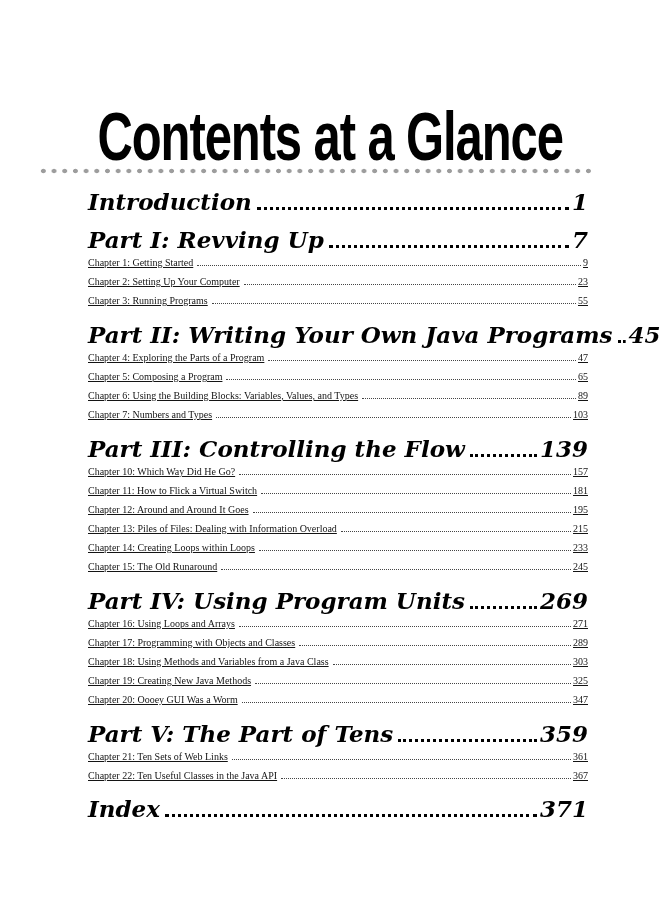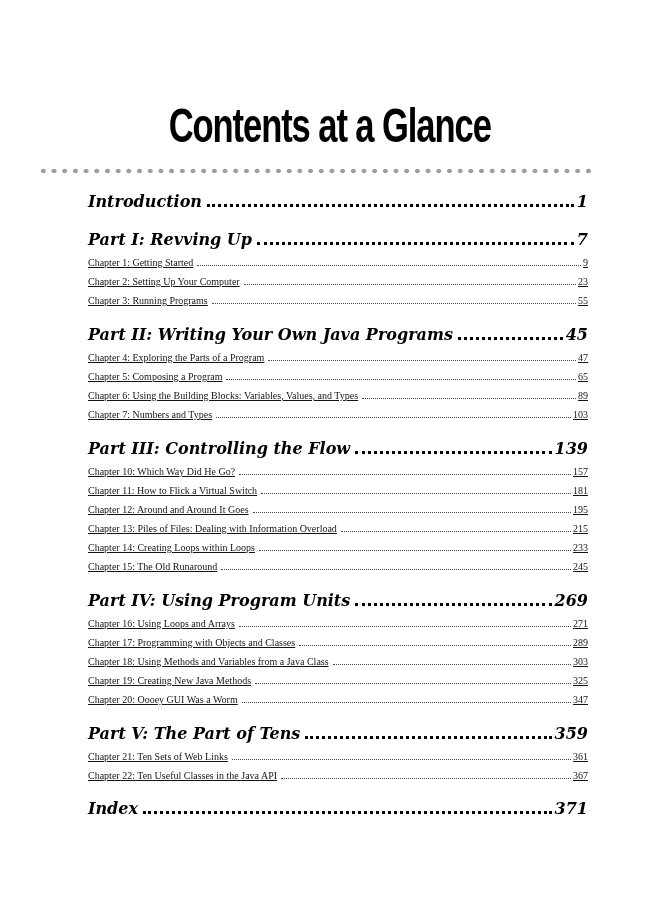--- a/index.html
+++ b/index.html
@@ -10,21 +10,21 @@
     overflow:hidden;
     font-family:"Liberation Serif", serif;
   }
   .title {
     position:absolute;
     top:101px; left:0; width:660px;
     margin:0;
     text-align:center;
     font-family:"Liberation Sans", sans-serif;
     font-weight:bold;
-    font-size:48px;
+    font-size:68px;
     line-height:1.04;
     color:#000;
   }
   .title-inner {
     display:inline-block;
     transform:scaleX(0.72);
     transform-origin:50% 50%;
     letter-spacing:-1.5px;
     white-space:nowrap;
   }
@@ -42,21 +42,21 @@
     left:88px; top:189px;
     width:500px;
   }
   .row { display:flex; align-items:baseline; white-space:nowrap; }
   .row .label { flex:0 0 auto; }
   .row .pagenum { flex:0 0 auto; }
   .big {
     font-family:"DejaVu Serif", serif;
     font-style:italic;
     font-weight:bold;
-    font-size:16px;
+    font-size:23px;
     line-height:26px;
     height:26px;
     color:#000;
   }
   .part { margin-top:12px; }
   .index-row { margin-top:11px; }
   .chapter {
     font-family:"Liberation Serif", serif;
     font-size:10px;
     line-height:19px;

